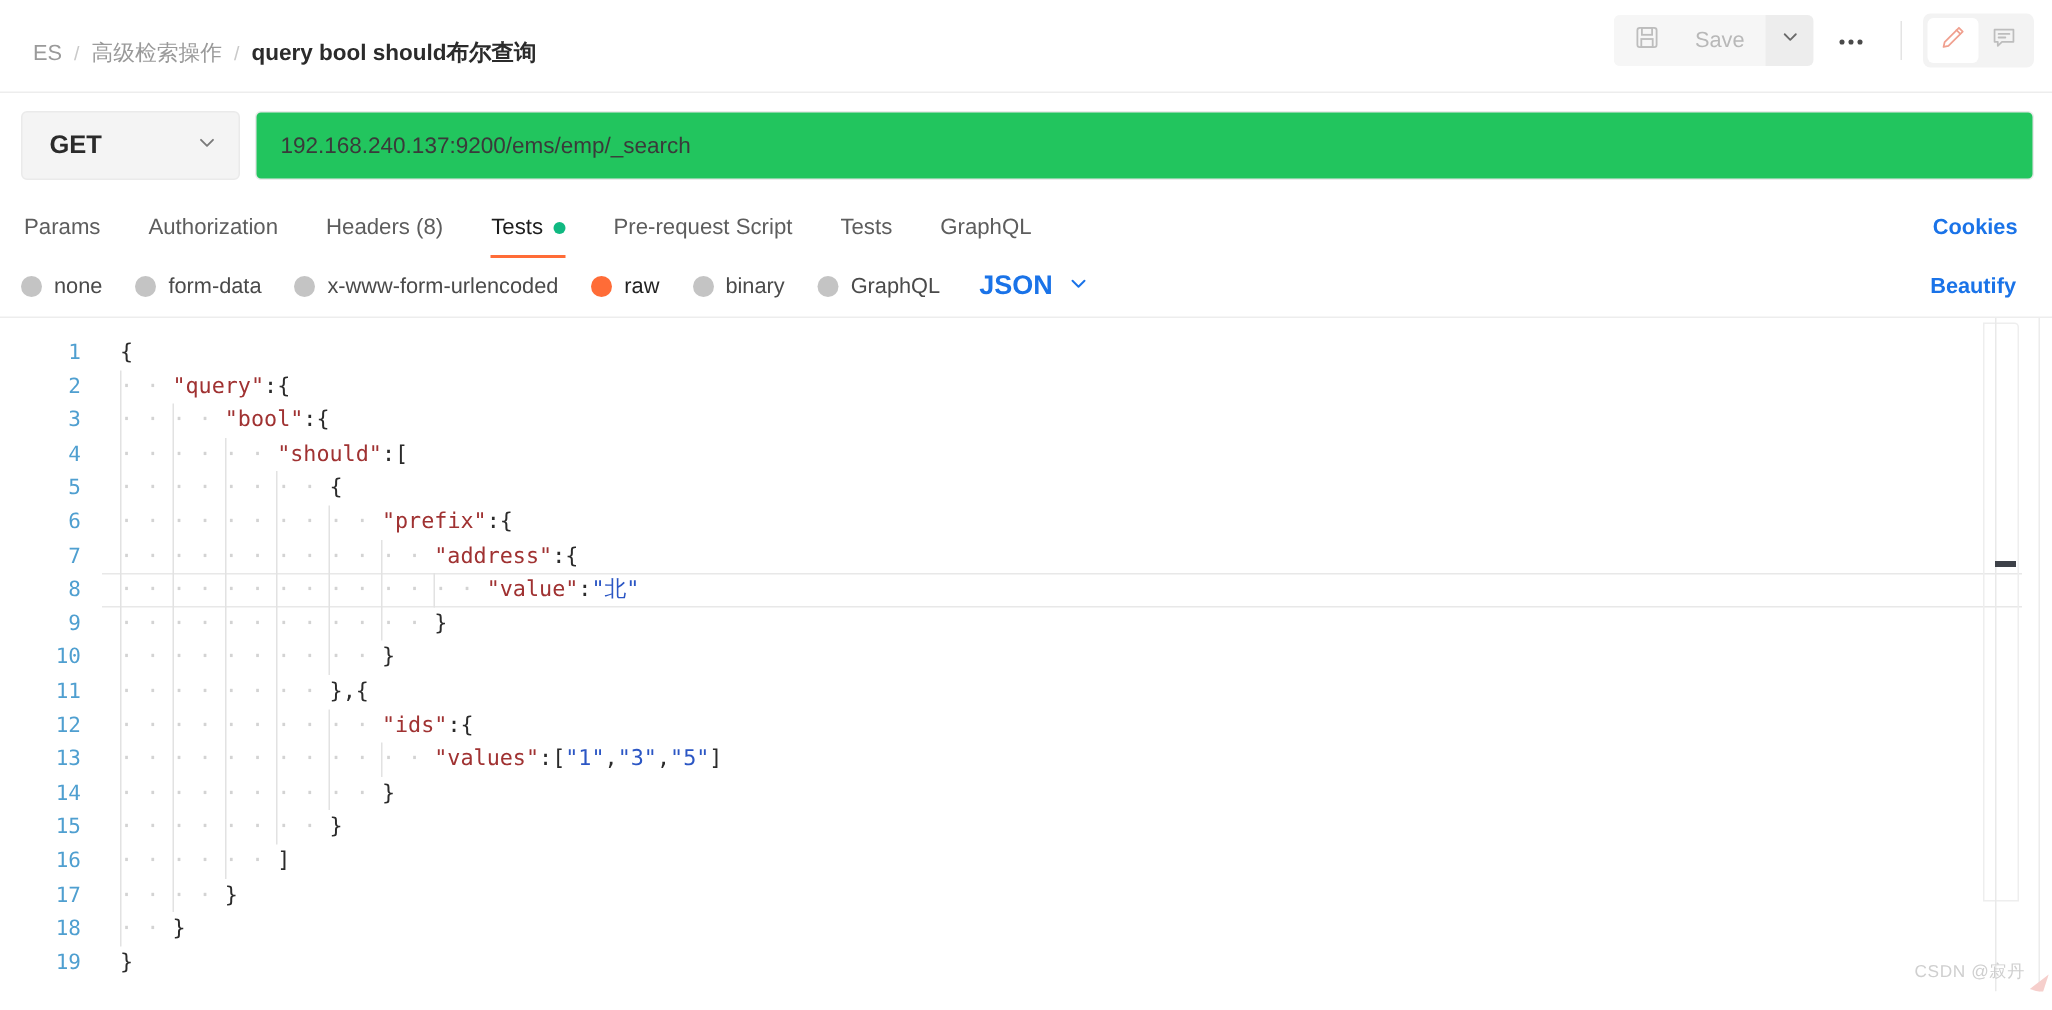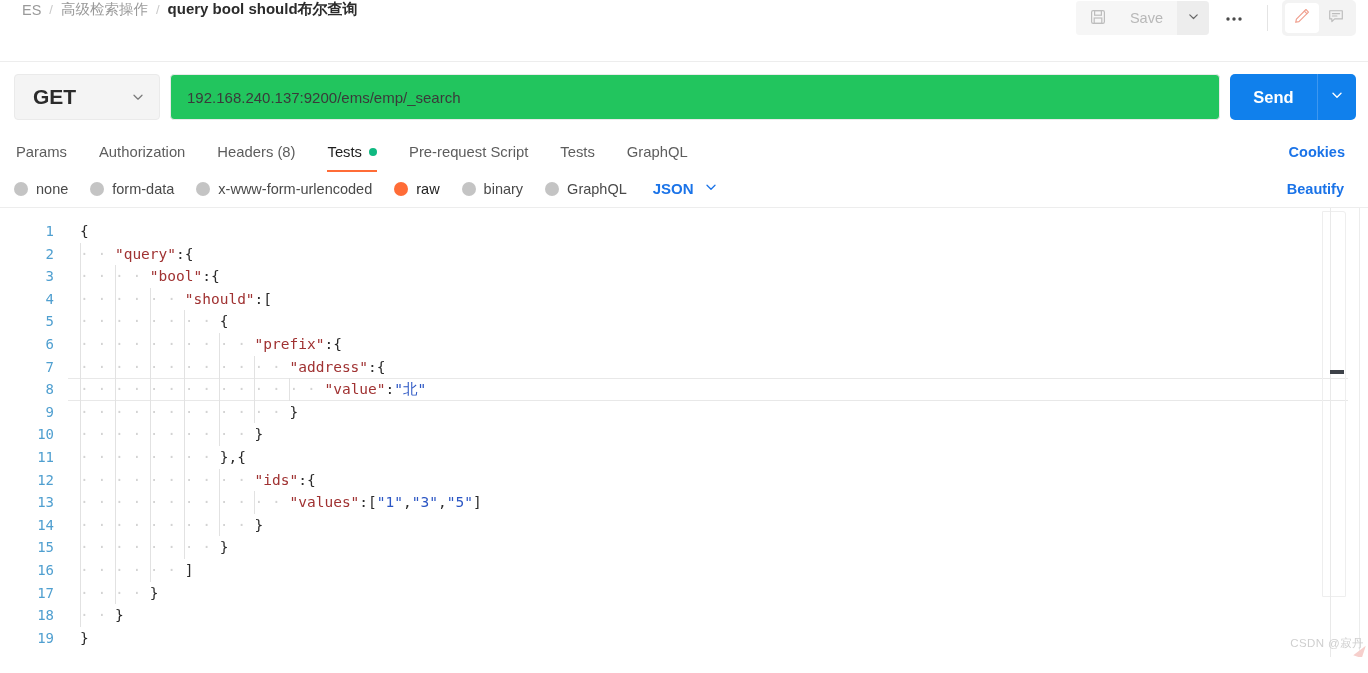--- a/index.html
+++ b/index.html
@@ -9,22 +9,22 @@
     background: #ffffff;
     font-family: "Liberation Sans", sans-serif;
     overflow: hidden;
   }
 
   
   .header {
     position: relative;
     height: 62px;
     display: flex;
-    align-items: flex-start;
-    padding: 0 12px 0 22px;
+    align-items: flex-end;
+    padding: 0 12px 16px 22px;
     border-bottom: 1px solid #ededed;
     background: #fff;
   }
   .breadcrumb { display: flex; align-items: center; font-size: 14.5px; }
   .crumb { color: #9a9a9a; }
   .crumb-sep { color: #c9c9c9; margin: 0 8px; font-size: 13px; }
   .crumb-active { color: #2b2b2b; font-weight: bold; font-size: 15px; }
 
   .header-right {
     margin-left: auto;
@@ -77,21 +77,21 @@
     padding: 12px 12px 12px 14px;
     gap: 10px;
   }
   .method-select {
     width: 146px; height: 46px;
     background: #f4f4f4;
     border: 1px solid #eaeaea;
     border-radius: 4px;
     display: flex; align-items: center; justify-content: space-between;
     padding: 0 14px 0 18px;
-    font-size: 21px; font-weight: bold; color: #2b2b2b;
+    font-size: 17px; font-weight: bold; color: #2b2b2b;
   }
   .url-input {
     flex: 1; height: 46px;
     background: #22c55e;
     border: 1px solid #eaeaea;
     border-radius: 4px;
     display: flex; align-items: center;
     padding: 0 16px;
     font-size: 15px; color: #3a3a3a;
     font-family: "Liberation Sans", sans-serif;
@@ -158,21 +158,21 @@
   }
   .radio-dot {
     width: 14px; height: 14px; border-radius: 50%;
     background: #c4c4c4;
     flex: none;
   }
   .radio-opt.selected .radio-dot { background: #ff6c37; }
   .radio-opt.selected { color: #222; }
   .json-select {
     display: flex; align-items: center; gap: 10px;
-    color: #1a73e8; font-size: 15px; font-weight: bold;
+    color: #1a73e8; font-size: 18px; font-weight: bold;
     padding-left: 4px;
   }
   .beautify-link {
     margin-left: auto;
     color: #1a73e8; font-size: 14.5px; font-weight: bold;
     padding-right: 8px;
   }
 
   
   .editor-wrap {
@@ -255,21 +255,21 @@
   }
   .hscroll-mark {
     position: absolute;
     top: 162px; left: 10px; right: 24px;
     height: 4px; background: #3d4148;
   }
 
   
   .watermark {
     position: absolute;
-    right: 4px; bottom: 6px;
+    right: 18px; bottom: 6px;
     font-size: 11.5px;
     color: #cfcfcf;
     letter-spacing: 0.4px;
     z-index: 5;
   }
   .wm-arrow {
     position: absolute;
     right: 4px; bottom: 0px;
     width: 0; height: 0;
     border-left: 9px solid transparent;
@@ -349,30 +349,20 @@
     <span>GET</span>
     <span>
       <svg width="14" height="14" viewBox="0 0 14 14" fill="none" stroke="#7a7a7a" stroke-width="1.25" stroke-linecap="round" stroke-linejoin="round">
         <polyline points="3,5.2 7,9.2 11,5.2"></polyline>
       </svg>
     </span>
   </div>
 
   <div class="url-input" title="Enter request URL">192.168.240.137:9200/ems/emp/_search</div>
 
-  <div class="send-group">
-    <div class="send-btn">Send</div>
-    <div class="send-caret">
-      <span>
-        <svg width="14" height="14" viewBox="0 0 14 14" fill="none" stroke="#ffffff" stroke-width="1.4" stroke-linecap="round" stroke-linejoin="round">
-          <polyline points="3,5.2 7,9.2 11,5.2"></polyline>
-        </svg>
-      </span>
-    </div>
-  </div>
 </div>
 
 <div class="tabs">
   <div class="tab">
     <span>Params</span>
   </div>
   <div class="tab">
     <span>Authorization</span>
   </div>
   <div class="tab">

